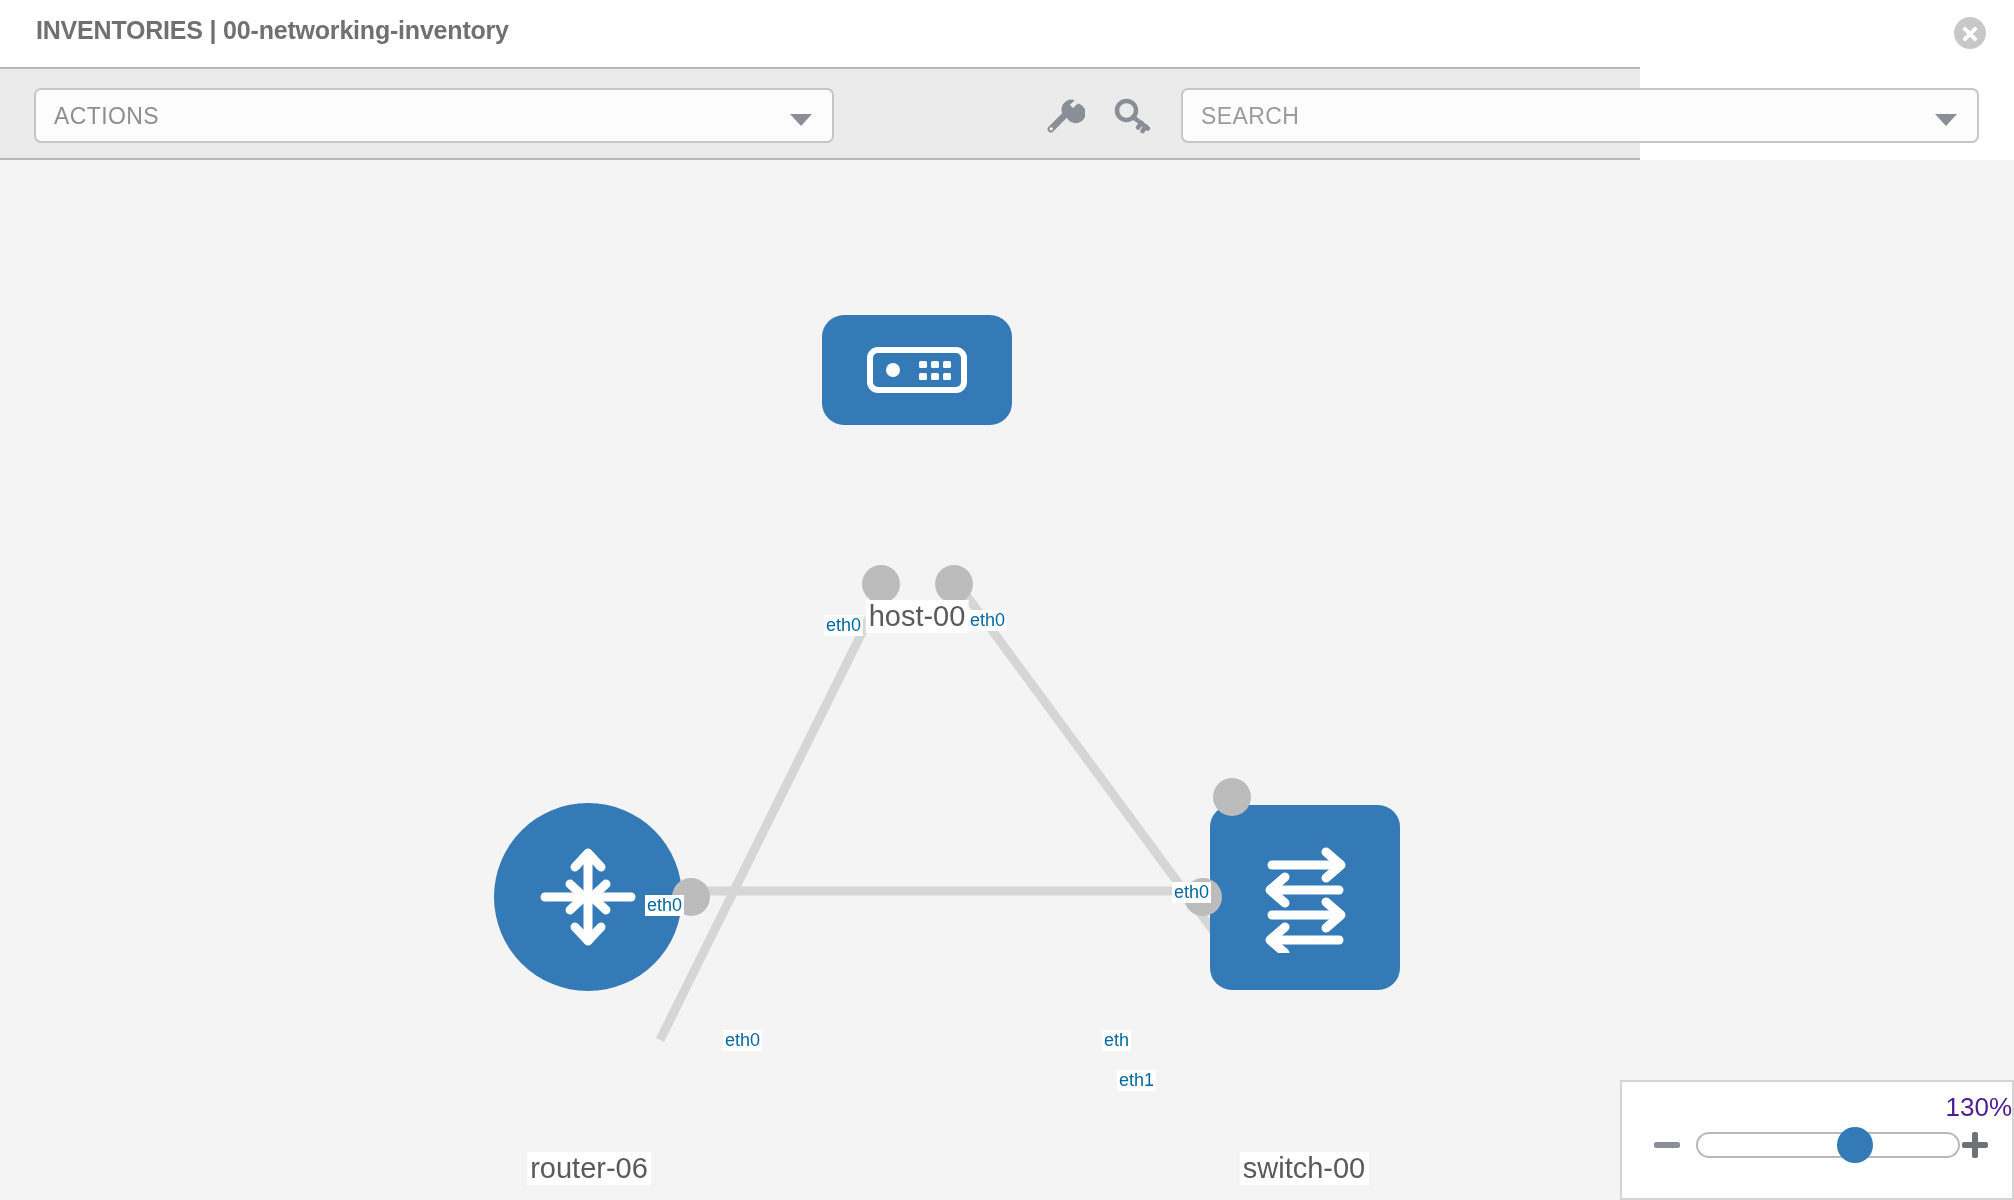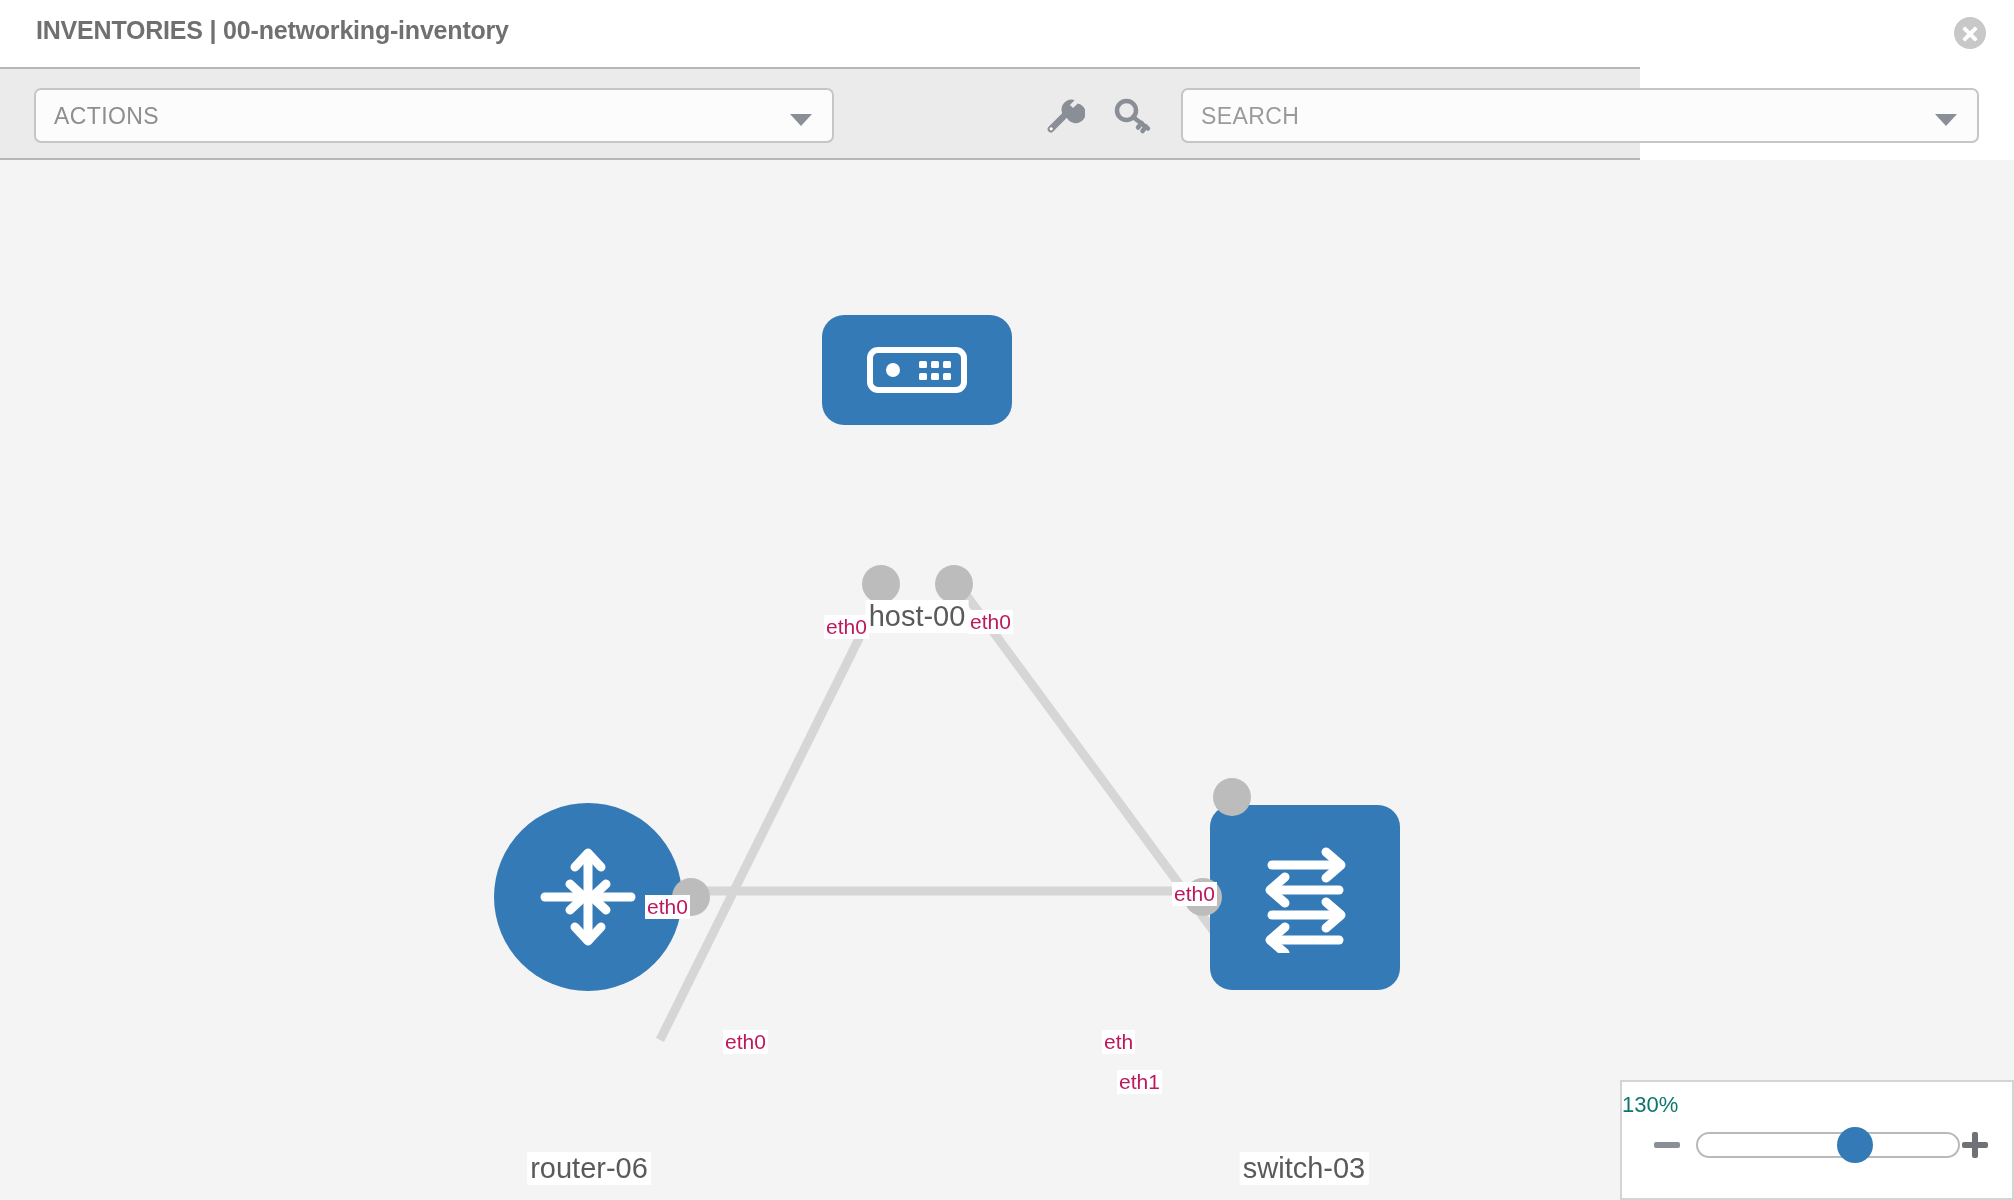--- a/index.html
+++ b/index.html
@@ -160,41 +160,41 @@
     position: absolute;
     width: 38px; height: 38px;
     border-radius: 50%;
     background: #bcbcbc;
     cursor: pointer;
   }
 
   
   .port-label {
     position: absolute;
-    font-size: 21px;
-    color: #be185d;
+    font-size: 18px;
+    color: #0369a1;
     background: #ffffff;
     padding: 0 2px;
     white-space: nowrap;
   }
 
   
   .zoom-panel {
     position: absolute;
     left: 1620px; top: 1080px;
     width: 394px; height: 120px;
     background: #ffffff;
     border: 2px solid #d4d4d4;
   }
   .zoom-value {
     position: absolute;
     top: 10px; left: 0; right: 0;
-    text-align: left;
-    font-size: 22px;
-    color: #0f766e;
+    text-align: right;
+    font-size: 26px;
+    color: #4c1d95;
   }
   .zoom-minus, .zoom-plus {
     position: absolute;
     top: 48px;
     width: 30px; height: 30px;
     cursor: pointer;
   }
   .zoom-minus { left: 30px; }
   .zoom-plus  { right: 22px; }
   .zoom-minus::before {
@@ -340,21 +340,21 @@
             <path d="M78 59 L93 72 L78 85"></path>
 
             <path d="M91 97 L23 97"></path>
             <path d="M37 84 L22 97 L37 110"></path>
           </g>
         </svg>
       </div>
     </div>
     <div class="handle" style="left:1213px; top:618px;"></div>
     <div class="handle" style="left:1184px; top:718px;"></div>
-    <div class="node-label" style="left:1304px; top:992px;">switch-03</div>
+    <div class="node-label" style="left:1304px; top:992px;">switch-00</div>
     <div class="port-label" style="left:1172px; top:722px;">eth0</div>
     <div class="port-label" style="left:1102px; top:870px;">eth</div>
     <div class="port-label" style="left:1117px; top:870px;margin-top:40px;">eth1</div>
   </div>
 
   <div class="zoom-panel">
     <div class="zoom-value">130%</div>
     <div class="zoom-minus"></div>
     <div class="zoom-track">
       <div class="zoom-thumb" id="zoom-thumb" style="left: 139.36px;"></div>

